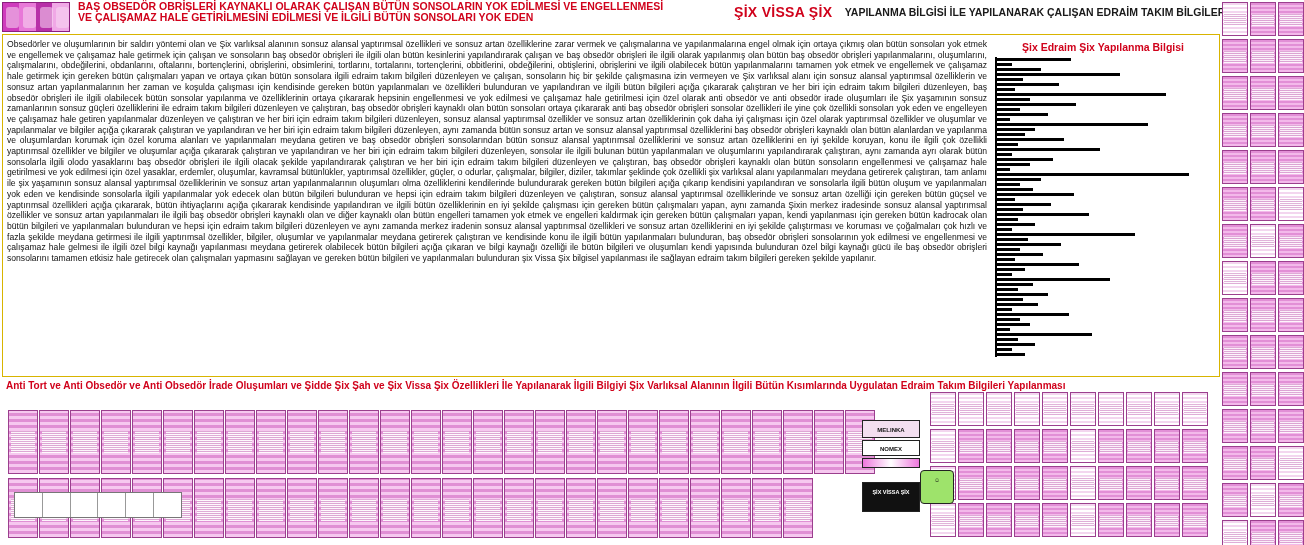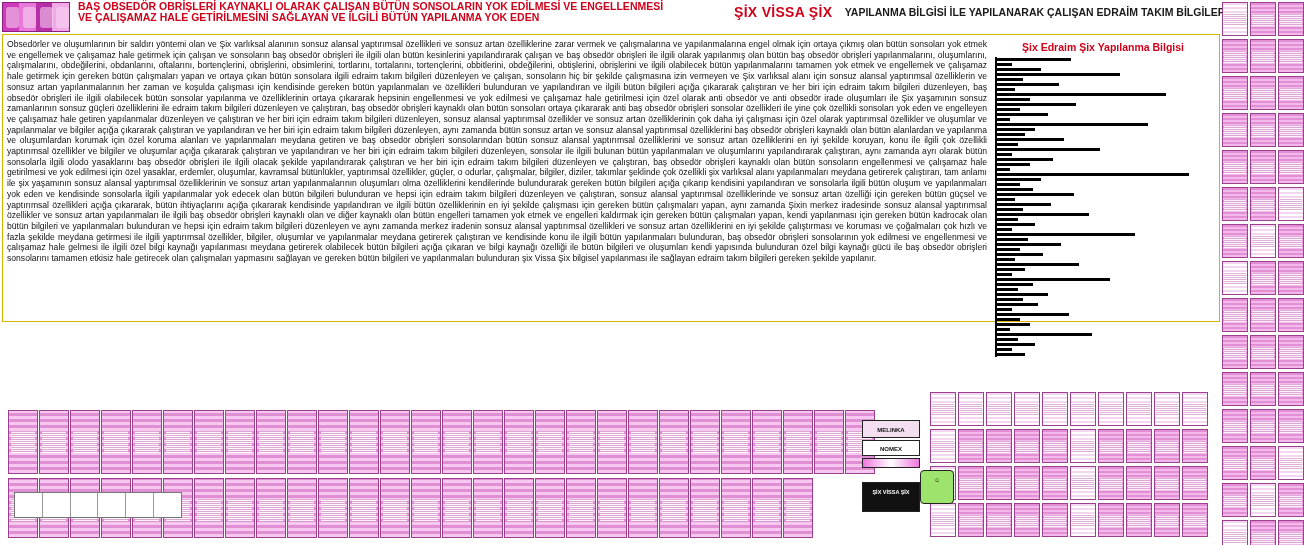--- a/index.html
+++ b/index.html
@@ -18,21 +18,21 @@
   .hdr-logo .f:nth-child(3){left:37px;}
   .hdr-logo .f:nth-child(4){left:53px;}
 
   .hdr-title-left{position:absolute;left:78px;top:1px;width:600px;height:32px;
     color:#d0021b;font-weight:bold;font-size:10.5px;line-height:11.4px;text-align:left;}
   .hdr-title-right{position:absolute;left:734px;top:2px;width:600px;height:30px;}
   .hdr-r1{color:#d0021b;font-weight:bold;font-size:14px;letter-spacing:.3px;display:inline-block;vertical-align:middle;}
   .hdr-r2{color:#1a1a1a;font-weight:bold;font-size:10.5px;display:inline-block;vertical-align:middle;margin-left:8px;}
 
   
-  .body-frame{position:absolute;left:2px;top:34px;width:1218px;height:288px;
+  .body-frame{position:absolute;left:2px;top:34px;width:1218px;height:343px;
     border:1px solid #d8b400;background:#ffffff;box-sizing:border-box;}
   .text-col{position:absolute;left:4px;top:4px;width:980px;height:330px;
     font-size:8.6px;line-height:10.7px;color:#111;text-align:justify;}
   .text-col p{margin:0;}
 
   .bottom-red{position:absolute;left:6px;top:380px;width:1200px;
     color:#d0021b;font-weight:bold;font-size:10px;}
 
   
   .chart-panel{position:absolute;left:986px;top:6px;width:228px;height:328px;}
@@ -77,21 +77,21 @@
 
 <div class="page">
 
   <div class="header">
     <div class="hdr-logo">
       <span class="f"></span>
         <span class="f"></span>
         <span class="f"></span>
         <span class="f"></span>
     </div>
-    <div class="hdr-title-left">BAŞ OBSEDÖR OBRİŞLERİ KAYNAKLI OLARAK ÇALIŞAN BÜTÜN SONSOLARIN YOK EDİLMESİ VE ENGELLENMESİ VE ÇALIŞAMAZ HALE GETİRİLMESİNİ SAĞLAYAN VE İLGİLİ BÜTÜN YAPILANMA YOK EDEN</div>
+    <div class="hdr-title-left">BAŞ OBSEDÖR OBRİŞLERİ KAYNAKLI OLARAK ÇALIŞAN BÜTÜN SONSOLARIN YOK EDİLMESİ VE ENGELLENMESİ VE ÇALIŞAMAZ HALE GETİRİLMESİNİ EDİLMESİ VE İLGİLİ BÜTÜN SONSOLARI YOK EDEN</div>
     <div class="hdr-title-right">
       <span class="hdr-r1">ŞİX VİSSA ŞİX</span>
       <span class="hdr-r2">YAPILANMA BİLGİSİ İLE YAPILANARAK ÇALIŞAN EDRAİM TAKIM BİLGİLERİ</span>
     </div>
   </div>
 
   <div class="body-frame">
     <div class="text-col">
       <p>Obsedörler ve oluşumlarının bir saldırı yöntemi olan ve Şix varlıksal alanının sonsuz alansal yaptırımsal özellikleri ve sonsuz artan özelliklerine zarar vermek ve çalışmalarına ve yapılanmalarına engel olmak için ortaya çıkmış olan bütün sonsoları yok etmek ve engellemek ve çalışamaz hale getirmek için çalışan ve sonsoların baş obsedör obrişleri ile ilgili olan bütün kesinlerini yapılandırarak çalışan ve baş obsedör obrişleri ile ilgili olarak yapılanmış olan bütün baş obsedör obrişleri yapılanmalarını, oluşumlarını, çalışmalarını, obdeğilerini, obdanlarını, oftalarını, bortençlerini, obrişlerini, obsimlerini, tortlarını, tortalarını, tortençlerini, obbitlerini, obdeğilerini, obtişlerini, obrişlerini ve ilgili olabilecek bütün yapılanmalarını tamamen yok etmek ve engellemek ve çalışamaz hale getirmek için gereken bütün çalışmaları yapan ve ortaya çıkan bütün sonsolara ilgili edraim takım bilgileri düzenleyen ve çalışan, sonsoların hiç bir şekilde çalışmasına izin vermeyen ve Şix varlıksal alanı için sonsuz alansal yaptırımsal özelliklerin ve sonsuz artan yapılanmalarının her zaman ve koşulda çalışması için kendisinde gereken bütün yapılanmaları ve özellikleri bulunduran ve yapılandıran ve ilgili bütün bilgileri açığa çıkararak çalıştıran ve her biri için edraim takım bilgileri düzenleyen, baş obsedör obrişleri ile ilgili olabilecek bütün sonsolar yapılanma ve özelliklerinin ortaya çıkararak hepsinin engellenmesi ve yok edilmesi ve çalışamaz hale getirilmesi için özel olarak anti obsedör ve anti obsedör irade oluşumları ile Şix yaşamının sonsuz zamanlarının sonsuz güçleri özelliklerini ile edraim takım bilgileri düzenleyen ve çalıştıran, baş obsedör obrişleri kaynaklı olan bütün sonsoları ortaya çıkararak anti baş obsedör obrişleri sonsolar özellikleri ile yine çok özellikli sonsoları yok eden ve engelleyen ve çalışamaz hale getiren yapılanmalar düzenleyen ve çalıştıran ve her biri için edraim takım bilgileri düzenleyen, sonsuz alansal yaptırımsal özellikler ve sonsuz artan özelliklerinin çok daha iyi çalışması için özel olarak yaptırımsal özellikler ve oluşumlar ve yapılanmalar ve bilgiler açığa çıkararak çalıştıran ve yapılandıran ve her biri için edraim takım bilgileri düzenleyen, aynı zamanda bütün sonsuz artan ve sonsuz alansal yaptırımsal özelliklerini baş obsedör obrişleri kaynaklı olan bütün alanlardan ve yapılanma ve oluşumlardan korumak için özel koruma alanları ve yapılanmaları meydana getiren ve baş obsedör obrişleri sonsolarından bütün sonsuz alansal yaptırımsal özelliklerini ve sonsuz artan özelliklerini en iyi şekilde koruyan, konu ile ilgili çok özellikli yaptırımsal özellikler ve bilgiler ve oluşumlar açığa çıkararak çalıştıran ve yapılandıran ve her biri için edraim takım bilgileri düzenleyen, sonsolar ile ilgili bulunan bütün yapılanmaları ve oluşumlarını yapılandırarak çalıştıran, aynı zamanda ayrı olarak bütün sonsolarla ilgili olodo yasaklarını baş obsedör obrişleri ile ilgili olacak şekilde yapılandırarak çalıştıran ve her biri için edraim takım bilgileri düzenleyen ve çalıştıran, baş obsedör obrişleri kaynaklı olan bütün sonsoların engellenmesi ve çalışamaz hale getirilmesi ve yok edilmesi için özel yasaklar, erdemler, oluşumlar, kavramsal bütünlükler, yaptırımsal özellikler, güçler, o odurlar, çalışmalar, bilgiler, diziler, takımlar şeklinde çok özellikli şix varlıksal alanı yapılanmaları meydana getirerek çalıştıran, tam anlamı ile şix yaşamının sonsuz alansal yaptırımsal özelliklerinin ve sonsuz artan yapılanmalarının oluşumları olma özelliklerini kendilerinde bulundurarak gereken bütün bilgileri açığa çıkarıp kendisini yapılandıran ve sonsolarla ilgili bütün oluşum ve yapılanmaları yok eden ve kendisinde sonsolarla ilgili yapılanmalar yok edecek olan bütün bilgileri bulunduran ve hepsi için edraim takım bilgileri düzenleyen ve çalıştıran, sonsuz alansal yaptırımsal özelliklerinde ve sonsuz artan özelliği için gereken bütün güçsel ve yaptırımsal özellikleri açığa çıkararak, bütün ihtiyaçlarını açığa çıkararak kendisinde yapılandıran ve ilgili bütün özelliklerinin en iyi şekilde çalışması için gereken bütün çalışmaları yapan, aynı zamanda Şixin merkez iradesinde sonsuz alansal yaptırımsal özellikler ve sonsuz artan yapılanmaları ile ilgili baş obsedör obrişleri kaynaklı olan ve diğer kaynaklı olan bütün engelleri tamamen yok etmek ve engelleri kaldırmak için gereken bütün çalışmaları yapan, kendi yapılanması için gereken bütün kadrocak olan bütün bilgileri ve yapılanmaları bulunduran ve hepsi için edraim takım bilgileri düzenleyen ve aynı zamanda merkez iradenin sonsuz alansal yaptırımsal özellikleri ve sonsuz artan özelliklerini en iyi şekilde çalıştırması ve koruması ve çoğalmaları çok hızlı ve fazla şekilde meydana getirmesi ile ilgili yaptırımsal özellikler, bilgiler, oluşumlar ve yapılanmalar meydana getirerek çalıştıran ve kendisinde konu ile ilgili bütün yapılanmaları bulunduran, baş obsedör obrişleri sonsolarının yok edilmesi ve engellenmesi ve çalışamaz hale gelmesi ile ilgili özel bilgi kaynağı yapılanması meydana getirerek olabilecek bütün bilgileri açığa çıkaran ve bilgi kaynağı özelliği ile bütün bilgileri ve oluşumları kendi yapısında bulunduran özel bilgi kaynağı gücü ile baş obsedör obrişleri sonsolarını tamamen etkisiz hale getirecek olan çalışmaları yapmasını sağlayan ve gereken bütün bilgileri ve yapılanmaları bulunduran şix Vissa Şix bilgisel yapılanması ile sağlayan edraim takım bilgileri gereken şekilde yapılanır.</p>
     </div>
@@ -157,20 +157,21 @@
           <div class="bar" style="top: 271.25px; width: 12.8125px; height: 2.25px; background: rgb(0, 0, 0);"></div>
           <div class="bar" style="top: 276.25px; width: 94.8125px; height: 2.25px; background: rgb(0, 0, 0);"></div>
           <div class="bar" style="top: 281.25px; width: 20.5px; height: 2.25px; background: rgb(0, 0, 0);"></div>
           <div class="bar" style="top: 286.25px; width: 38.4375px; height: 2.25px; background: rgb(0, 0, 0);"></div>
           <div class="bar" style="top: 291.25px; width: 15.375px; height: 2.25px; background: rgb(0, 0, 0);"></div>
           <div class="bar" style="top: 296.25px; width: 28.1875px; height: 2.25px; background: rgb(0, 0, 0);"></div>
         </div>
     </div>
   </div>
 
+  <div class="bottom-red">Anti Tort ve Anti Obsedör ve Anti Obsedör İrade Oluşumları ve Şidde Şix Şah ve Şix Vissa Şix Özellikleri İle Yapılanarak İlgili Bilgiyi Şix Varlıksal Alanının İlgili Bütün Kısımlarında Uygulatan Edraim Takım Bilgileri Yapılanması</div>
 
   <div id="right-grid">
       <div class="thumb w" style="position: absolute; left: 1222px; top: 2px;"></div>
       <div class="thumb" style="position: absolute; left: 1222px; top: 39px;"></div>
       <div class="thumb" style="position: absolute; left: 1222px; top: 76px;"></div>
       <div class="thumb" style="position: absolute; left: 1222px; top: 113px;"></div>
       <div class="thumb" style="position: absolute; left: 1222px; top: 150px;"></div>
       <div class="thumb" style="position: absolute; left: 1222px; top: 187px;"></div>
       <div class="thumb" style="position: absolute; left: 1222px; top: 224px;"></div>
       <div class="thumb w" style="position: absolute; left: 1222px; top: 261px;"></div>

